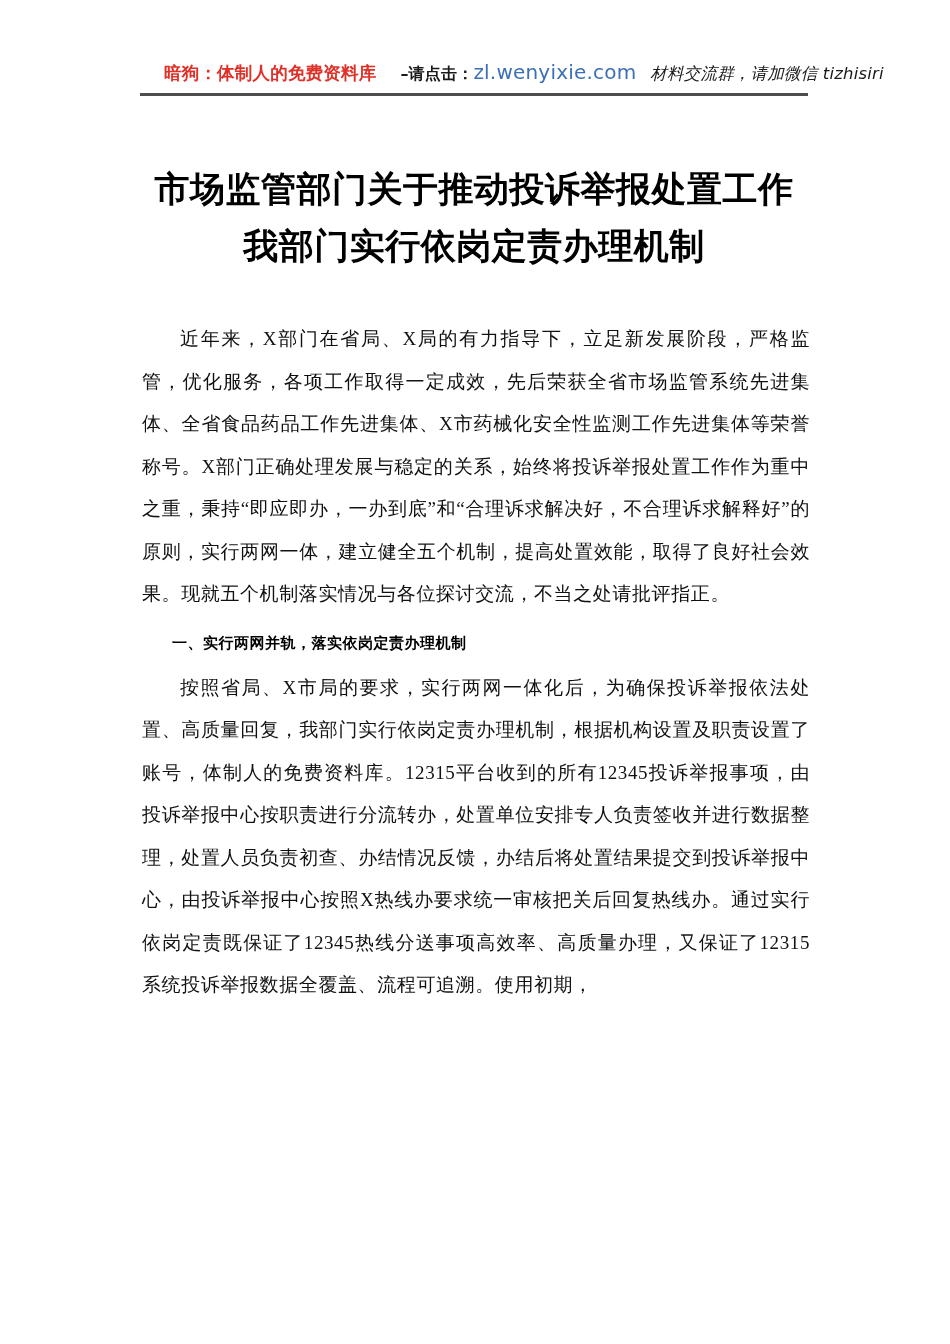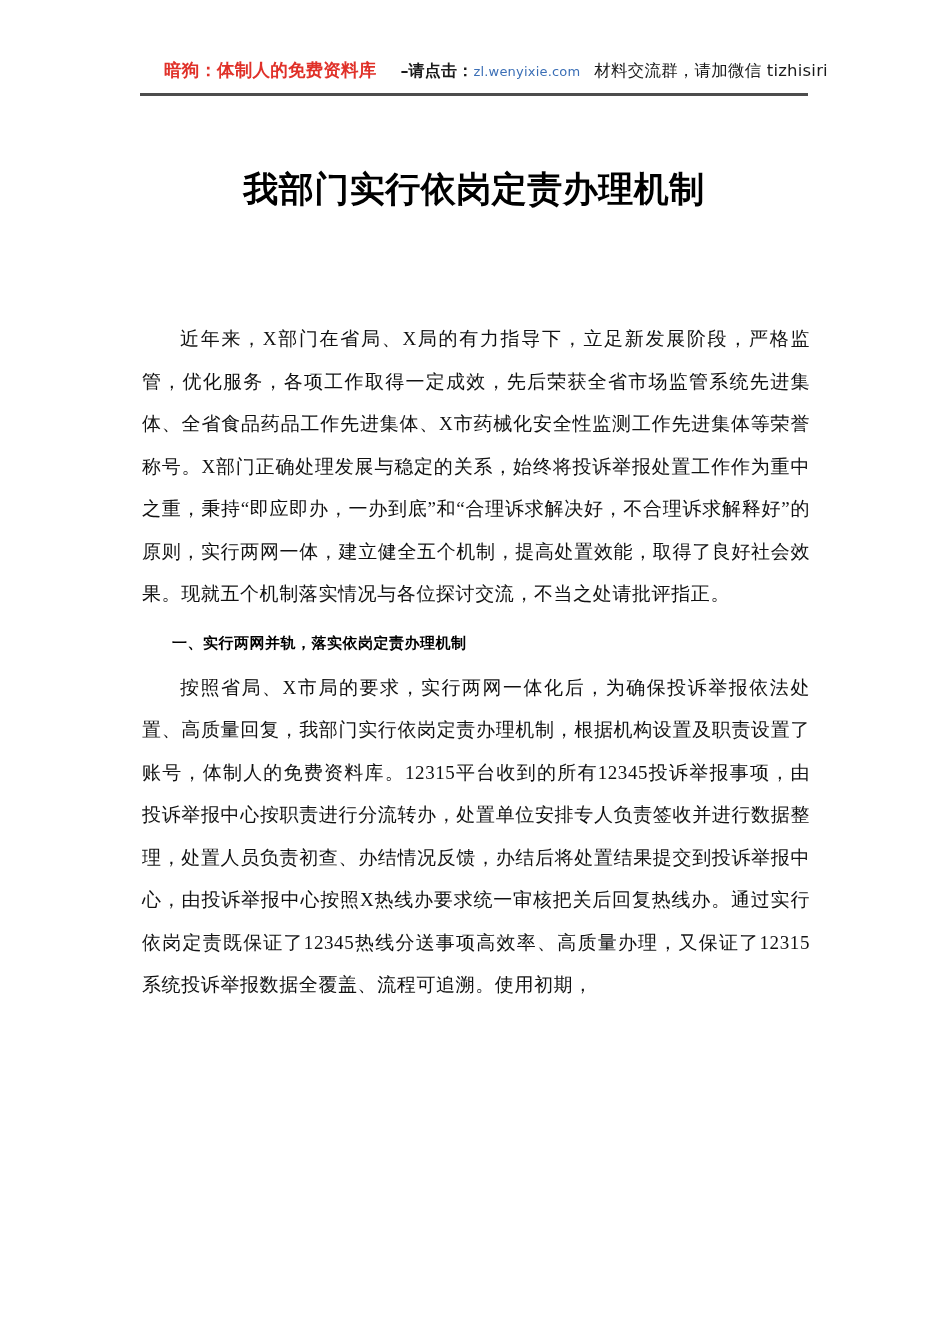--- a/index.html
+++ b/index.html
@@ -49,27 +49,28 @@
   .wm-black {
     color: #1a1a1a;
     font-weight: bold;
     font-family: "DejaVu Sans", "Liberation Sans", sans-serif;
     font-size: 16px;
     margin-left: 24px;
   }
   .wm-link {
     color: #3b6fb6;
     font-family: "DejaVu Sans", "Liberation Sans", sans-serif;
-    font-size: 13px;
+    font-size: 20px;
   }
   .wm-tail {
     color: #1a1a1a;
     font-family: "DejaVu Sans", "Liberation Sans", sans-serif;
     font-size: 16.5px;
     margin-left: 14px;
+    font-style: italic;
   }
   .wm-rule {
     position: absolute;
     left: 140px;
     top: 93px;
     width: 668px;
     height: 3px;
     background: #4d4d4d;
   }
 
@@ -124,20 +125,21 @@
 <body>
 
 <div class="page">
 
   <div class="wm-header">
     <span class="wm-line"><span class="wm-red">暗狗：体制人的免费资料库</span><span class="wm-black">–请点击：</span><span class="wm-link">zl.wenyixie.com</span><span class="wm-tail">材料交流群，请加微信 tizhisiri</span></span>
   </div>
   <div class="wm-rule"></div>
 
   <div class="doc-title">
+    <span class="tline">市场监管部门关于推动投诉举报处置工作</span>
     <span class="tline">我部门实行依岗定责办理机制</span>
   </div>
 
   <div class="body-block">
     <p class="para">近年来，X部门在省局、X局的有力指导下，立足新发展阶段，严格监管，优化服务，各项工作取得一定成效，先后荣获全省市场监管系统先进集体、全省食品药品工作先进集体、X市药械化安全性监测工作先进集体等荣誉称号。X部门正确处理发展与稳定的关系，始终将投诉举报处置工作作为重中之重，秉持“即应即办，一办到底”和“合理诉求解决好，不合理诉求解释好”的原则，实行两网一体，建立健全五个机制，提高处置效能，取得了良好社会效果。现就五个机制落实情况与各位探讨交流，不当之处请批评指正。</p>
     <h2 class="section-head">一、实行两网并轨，落实依岗定责办理机制</h2>
     <p class="para">按照省局、X市局的要求，实行两网一体化后，为确保投诉举报依法处置、高质量回复，我部门实行依岗定责办理机制，根据机构设置及职责设置了账号，体制人的免费资料库。12315平台收到的所有12345投诉举报事项，由投诉举报中心按职责进行分流转办，处置单位安排专人负责签收并进行数据整理，处置人员负责初查、办结情况反馈，办结后将处置结果提交到投诉举报中心，由投诉举报中心按照X热线办要求统一审核把关后回复热线办。通过实行依岗定责既保证了12345热线分送事项高效率、高质量办理，又保证了12315系统投诉举报数据全覆盖、流程可追溯。使用初期，</p>
   </div>
 
 </div>

